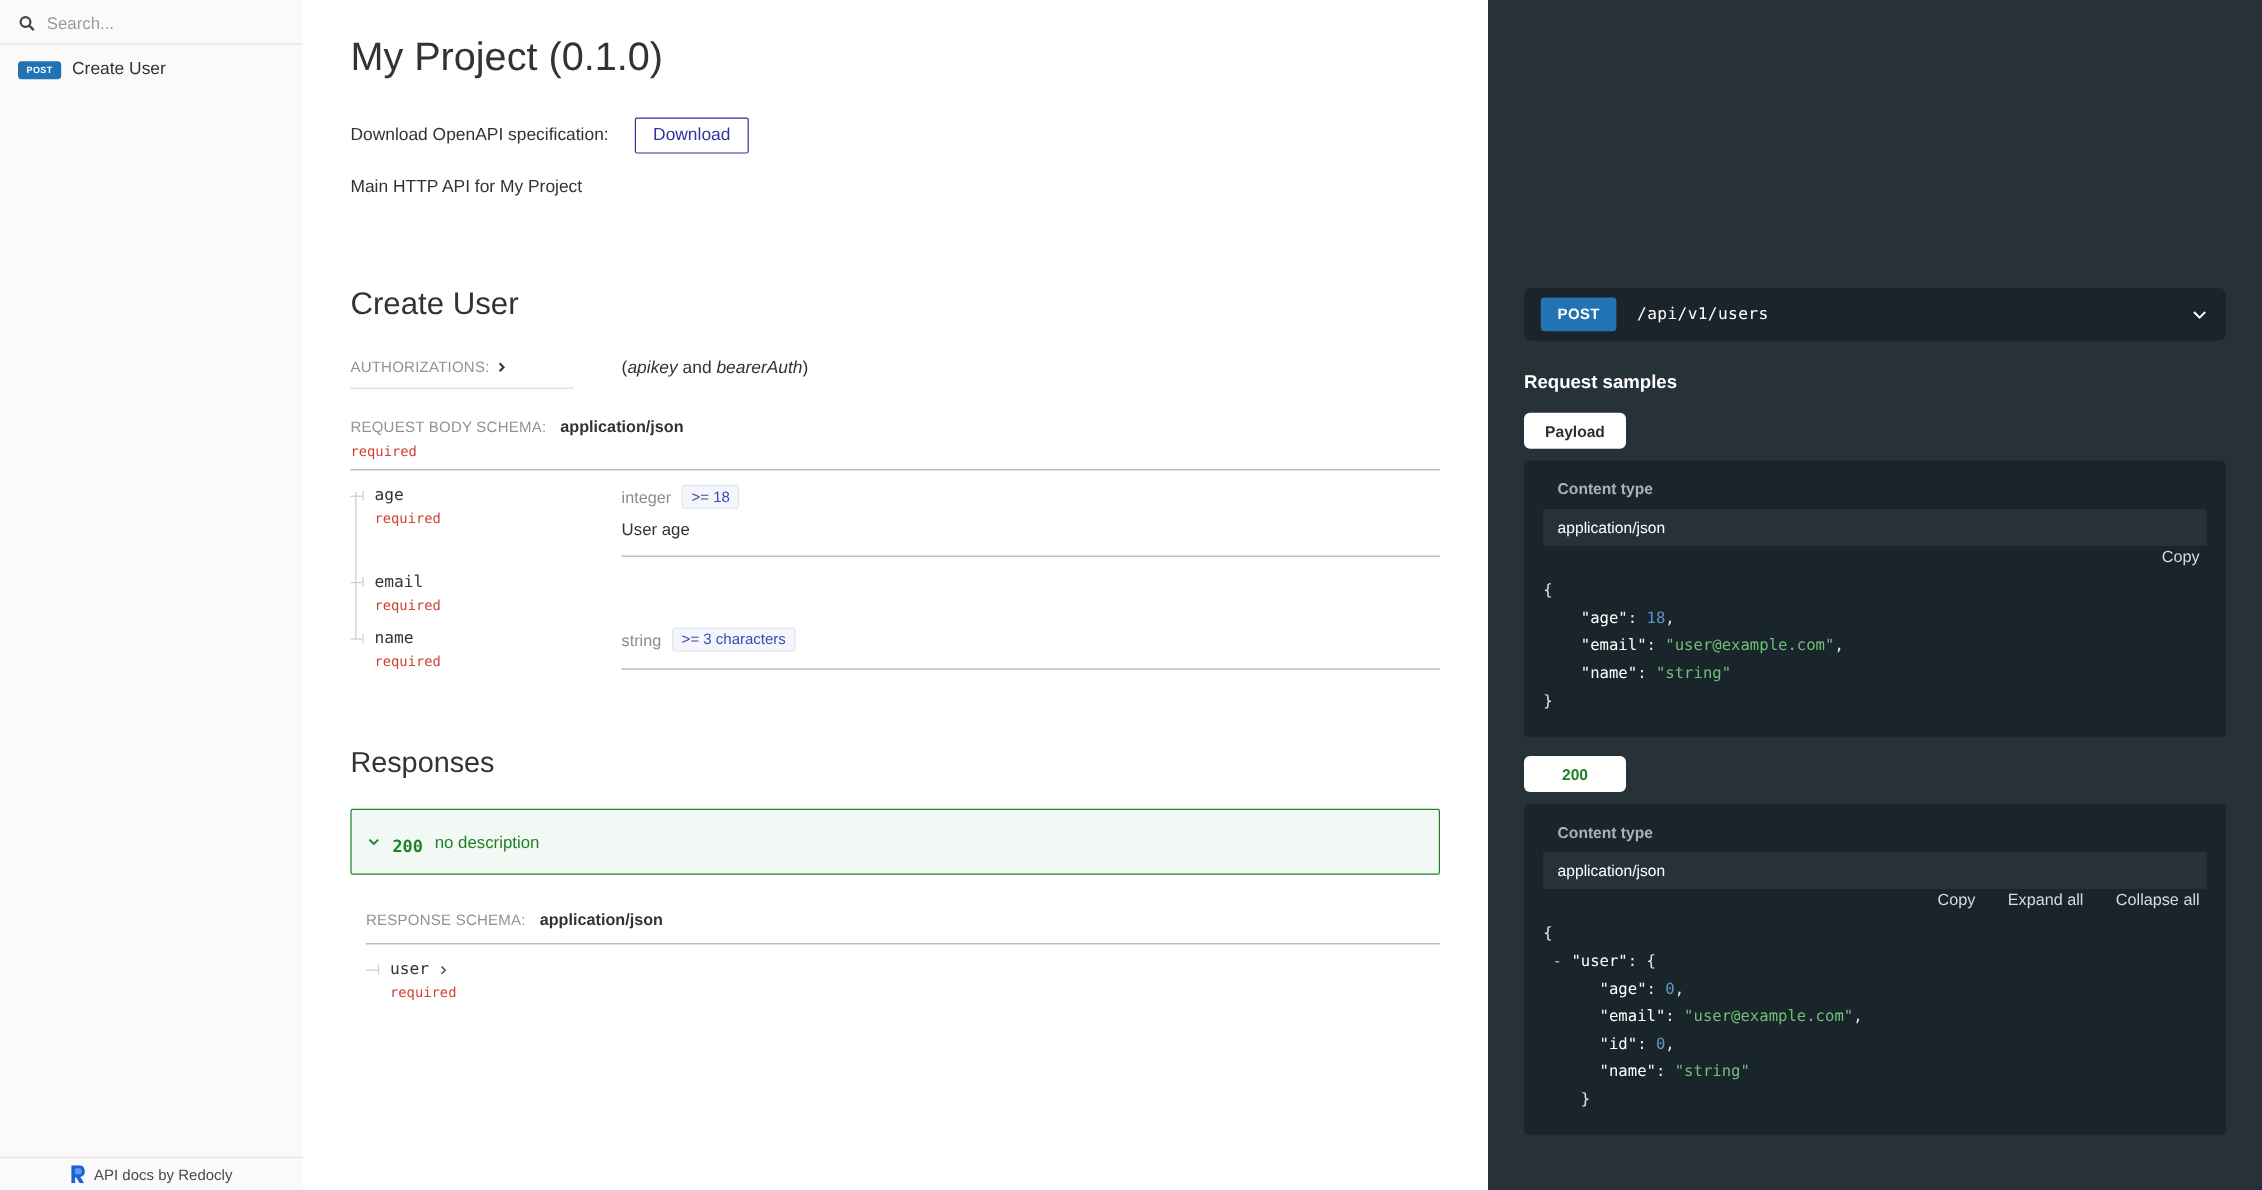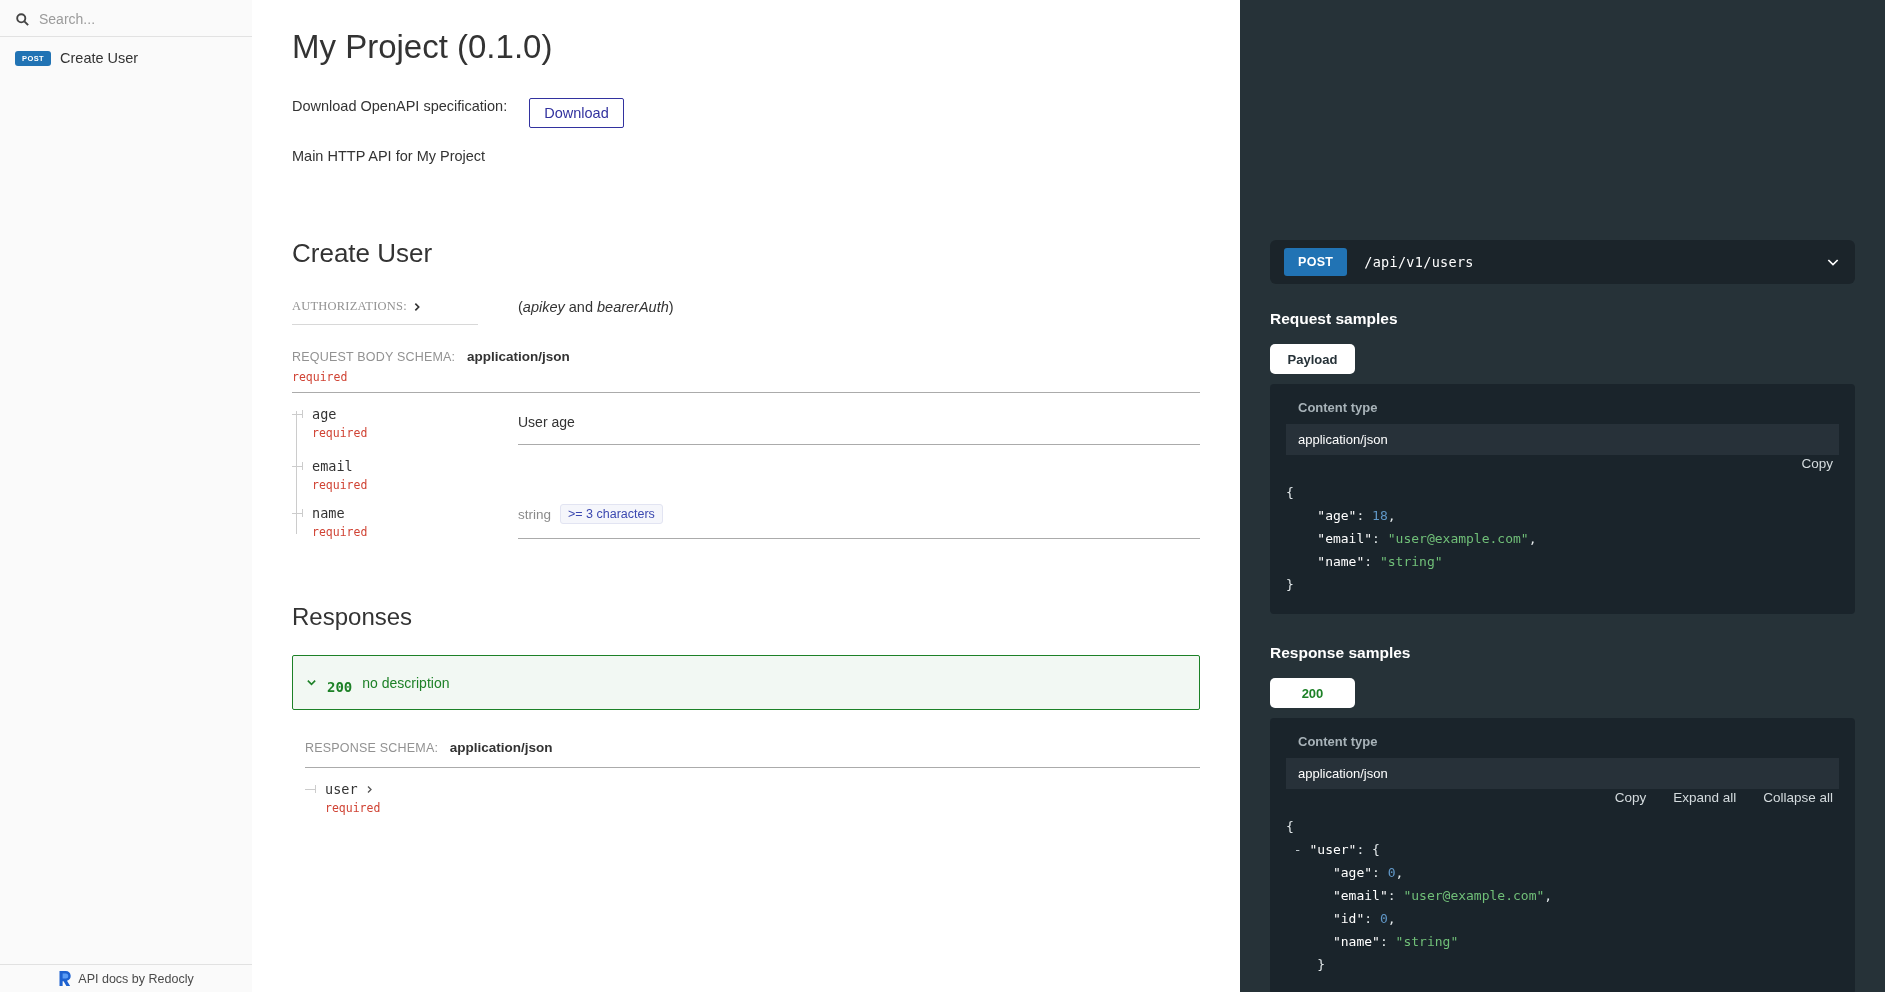--- a/index.html
+++ b/index.html
@@ -12,29 +12,29 @@
   .search-row svg { flex:0 0 auto; }
   .search-input { border:none; background:transparent; outline:none; font-family:"Liberation Sans",sans-serif; font-size:14px; color:#333; width:100%; }
   .search-input::placeholder { color:#9b9b9b; }
   .nav-item { display:flex; align-items:center; gap:9px; padding:13px 15px; cursor:pointer; font-size:14.5px; color:#333; }
   .method-chip-sm { background:#2173b4; color:#fff; font-size:7.5px; font-weight:700; letter-spacing:.4px; padding:3px 7px; border-radius:3px; }
   .side-footer { position:absolute; left:0; right:0; bottom:0; height:28px; background:#fafafa; border-top:1px solid #e1e1e1; display:flex; align-items:center; justify-content:center; gap:7px; font-size:12.5px; color:#4a4a4a; }
 
   
   .content { width:988px; flex:0 0 988px; background:#fff; padding:0 40px; }
   h1.api-title { margin-top:28px; font-size:33px; font-weight:400; color:#333; }
-  .download-row { margin-top:32px; display:flex; align-items:flex-start; font-size:14.5px; }
+  .download-row { margin-top:32px; display:flex; align-items:center; font-size:14.5px; }
   .download-btn { margin-left:22px; padding:6px 14px; font-size:14.5px; font-family:"Liberation Sans",sans-serif; color:#32329f; background:#fff; border:1px solid #32329f; border-radius:2px; cursor:pointer; }
   .api-desc { margin-top:20px; font-size:14.5px; }
   h2.op-title { margin-top:74px; font-size:26px; font-weight:400; color:#333; }
 
   .gray-label { font-size:12.5px; color:#929292; letter-spacing:.2px; }
 
   .auth-row { margin-top:30px; display:grid; grid-template-columns:226px 1fr; align-items:start; }
-  .auth-label-wrap { display:inline-flex; align-items:center; gap:5px; border-bottom:1px solid #d8d8d8; padding-bottom:10px; width:186px; cursor:pointer;font-family:Liberation Serif, serif; }
+  .auth-label-wrap { display:inline-flex; align-items:center; gap:5px; border-bottom:1px solid #d8d8d8; padding-bottom:10px; width:186px; cursor:pointer; }
   .auth-value { font-size:14.5px; color:#333; }
   .auth-value .it { font-style:italic; }
 
   .body-schema-head { margin-top:24px; font-size:13px; }
   .schema-type-val { font-size:13.5px; font-weight:700; color:#333; margin-left:8px; }
   .req-flag { margin-top:6px; font-family:"DejaVu Sans Mono",monospace; font-size:11.5px; color:#d04334; }
   .schema-divider { margin-top:8px; border-bottom:1px solid #ababab; }
 
   .fields { position:relative; }
   .fields.req-fields::before { content:''; position:absolute; left:4px; top:18px; height:123px; border-left:1px solid #ccc; }
@@ -143,20 +143,24 @@
 
     <div class="frow">
       <div class="fname-cell">
         <div class="fname-line">
             <span class="branch"></span>
             <span class="fname">age</span>
           </div>
         <div class="fname-req">required</div>
       </div>
       <div class="ftype-cell">
+        <div class="ftype-line">
+          <span>integer</span>
+          <span class="constraint">&gt;= 18</span>
+        </div>
         <div class="fdesc">User age</div>
       </div>
     </div>
 
     <div class="frow">
       <div class="fname-cell">
         <div class="fname-line">
             <span class="branch"></span>
             <span class="fname">email</span>
           </div>
@@ -233,21 +237,20 @@
 
   <div class="code-block">
     <div class="ct-label">Content type</div>
     <div class="ct-value">application/json</div>
     <div class="code-actions">
       <span>Copy</span>
     </div>
     <div class="code"><div class="code-line"><span class="tk-p">{</span></div><div class="code-line"><span class="tk-sp">    </span><span class="tk-k">"age"</span><span class="tk-p">: </span><span class="tk-n">18</span><span class="tk-p">,</span></div><div class="code-line"><span class="tk-sp">    </span><span class="tk-k">"email"</span><span class="tk-p">: </span><span class="tk-s">"user@example.com"</span><span class="tk-p">,</span></div><div class="code-line"><span class="tk-sp">    </span><span class="tk-k">"name"</span><span class="tk-p">: </span><span class="tk-s">"string"</span></div><div class="code-line"><span class="tk-p">}</span></div></div>
   </div>
 
-  <div class="samples-title" style="margin-top:30px;">Response samples</div>
   <div class="sample-tab green">200</div>
 
   <div class="code-block">
     <div class="ct-label">Content type</div>
     <div class="ct-value">application/json</div>
     <div class="code-actions">
       <span>Copy</span>
       <span>Expand all</span>
       <span>Collapse all</span>
     </div>

